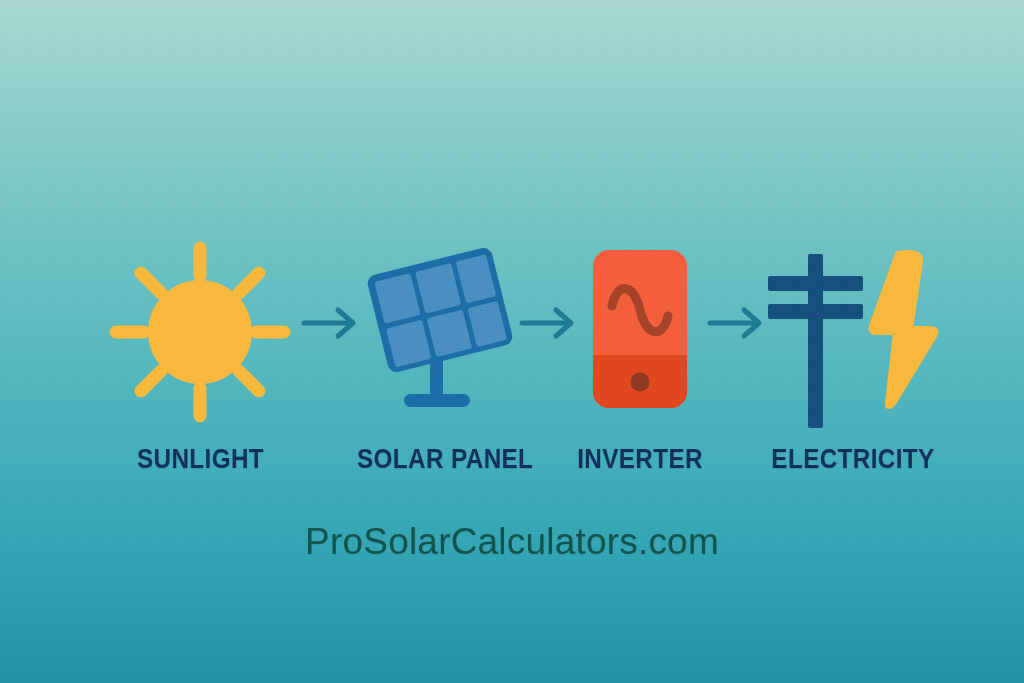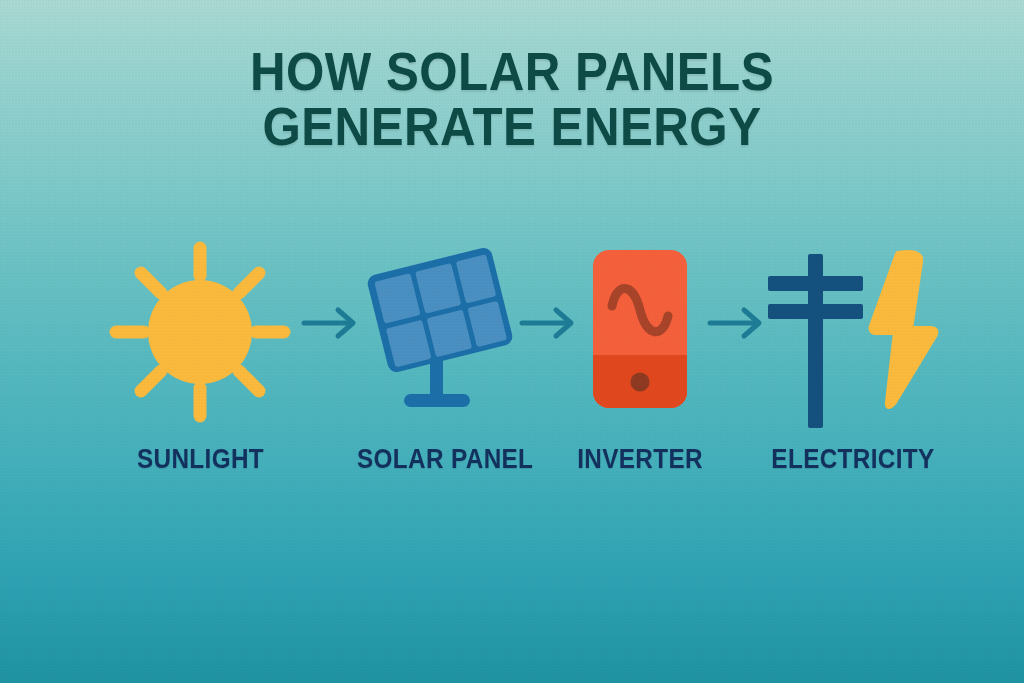--- a/index.html
+++ b/index.html
@@ -105,24 +105,20 @@
     letter-spacing: 0.2px;
     color: #14544f;
     text-shadow: 0 1px 1px rgba(0,0,0,0.08);
   }
 </style>
 </head>
 <body>
 
 <div id="infographic">
 
-  <div id="title-block">
-    <span class="title-line">HOW SOLAR PANELS</span>
-    <span class="title-line">GENERATE ENERGY</span>
-  </div>
 
   <div class="stage" id="stage-sunlight">
     <div class="stage-art">
       <svg width="245" height="200" viewBox="0 0 245 200" aria-hidden="true">
         <g fill="#FBBA3E">
           <circle cx="122" cy="100" r="52"></circle>
           <g stroke="#FBBA3E" stroke-width="13" stroke-linecap="round">
             <line x1="122" y1="16" x2="122" y2="44"></line>
             <line x1="122" y1="156" x2="122" y2="184"></line>
             <line x1="38" y1="100" x2="66" y2="100"></line>
@@ -219,15 +215,16 @@
           <rect x="20" y="44" width="95" height="15" rx="2"></rect>
           <rect x="20" y="72" width="95" height="15" rx="2"></rect>
         </g>
 
         <path d="M150 22 L124 94 Q122 100 129 100 L148 100 L140 170 Q139 178 146 170 L186 104 Q190 97 182 97 L162 97 L172 30 Q174 18 150 22 Z" fill="#FBBA3E" stroke="#FBBA3E" stroke-width="6" stroke-linejoin="round"></path>
       </svg>
     </div>
   </div>
   <div class="stage-label" style="left:748px;width:210px;">ELECTRICITY</div>
 
+  <div id="footer">ProSolarCalculators.com</div>
 
   <div id="grain"></div>
 </div>
 
 </body></html>

